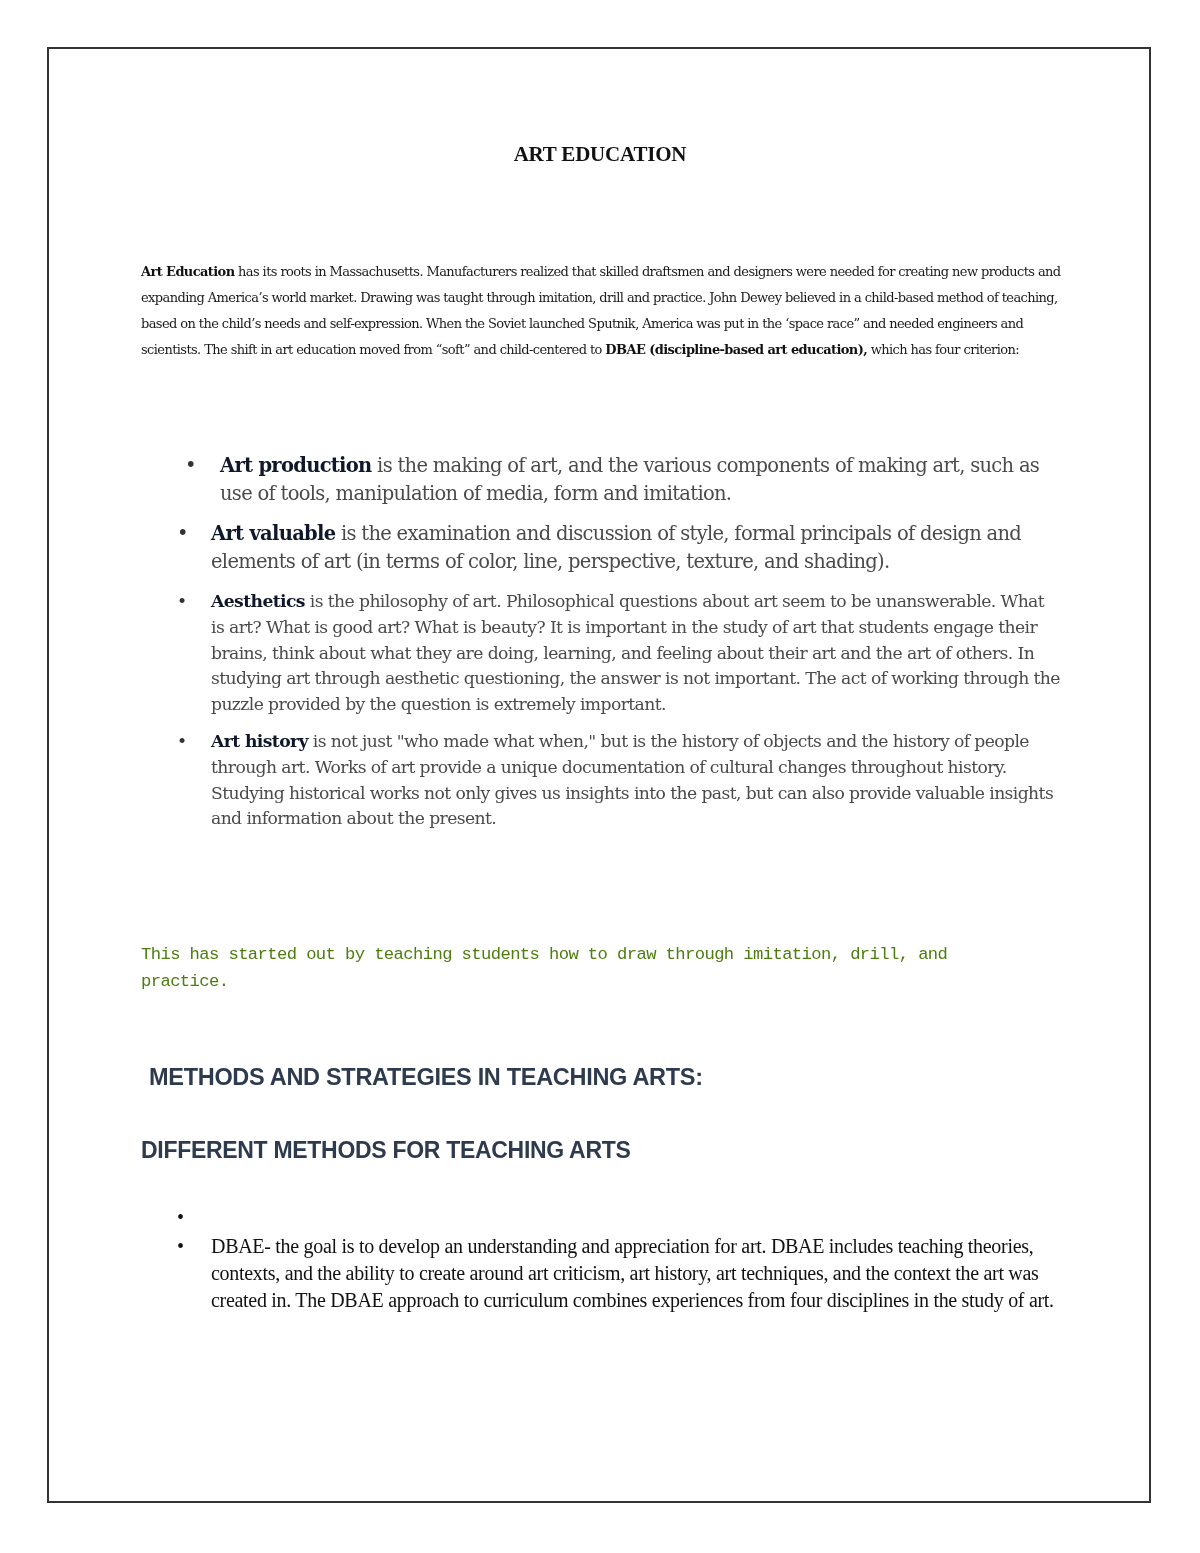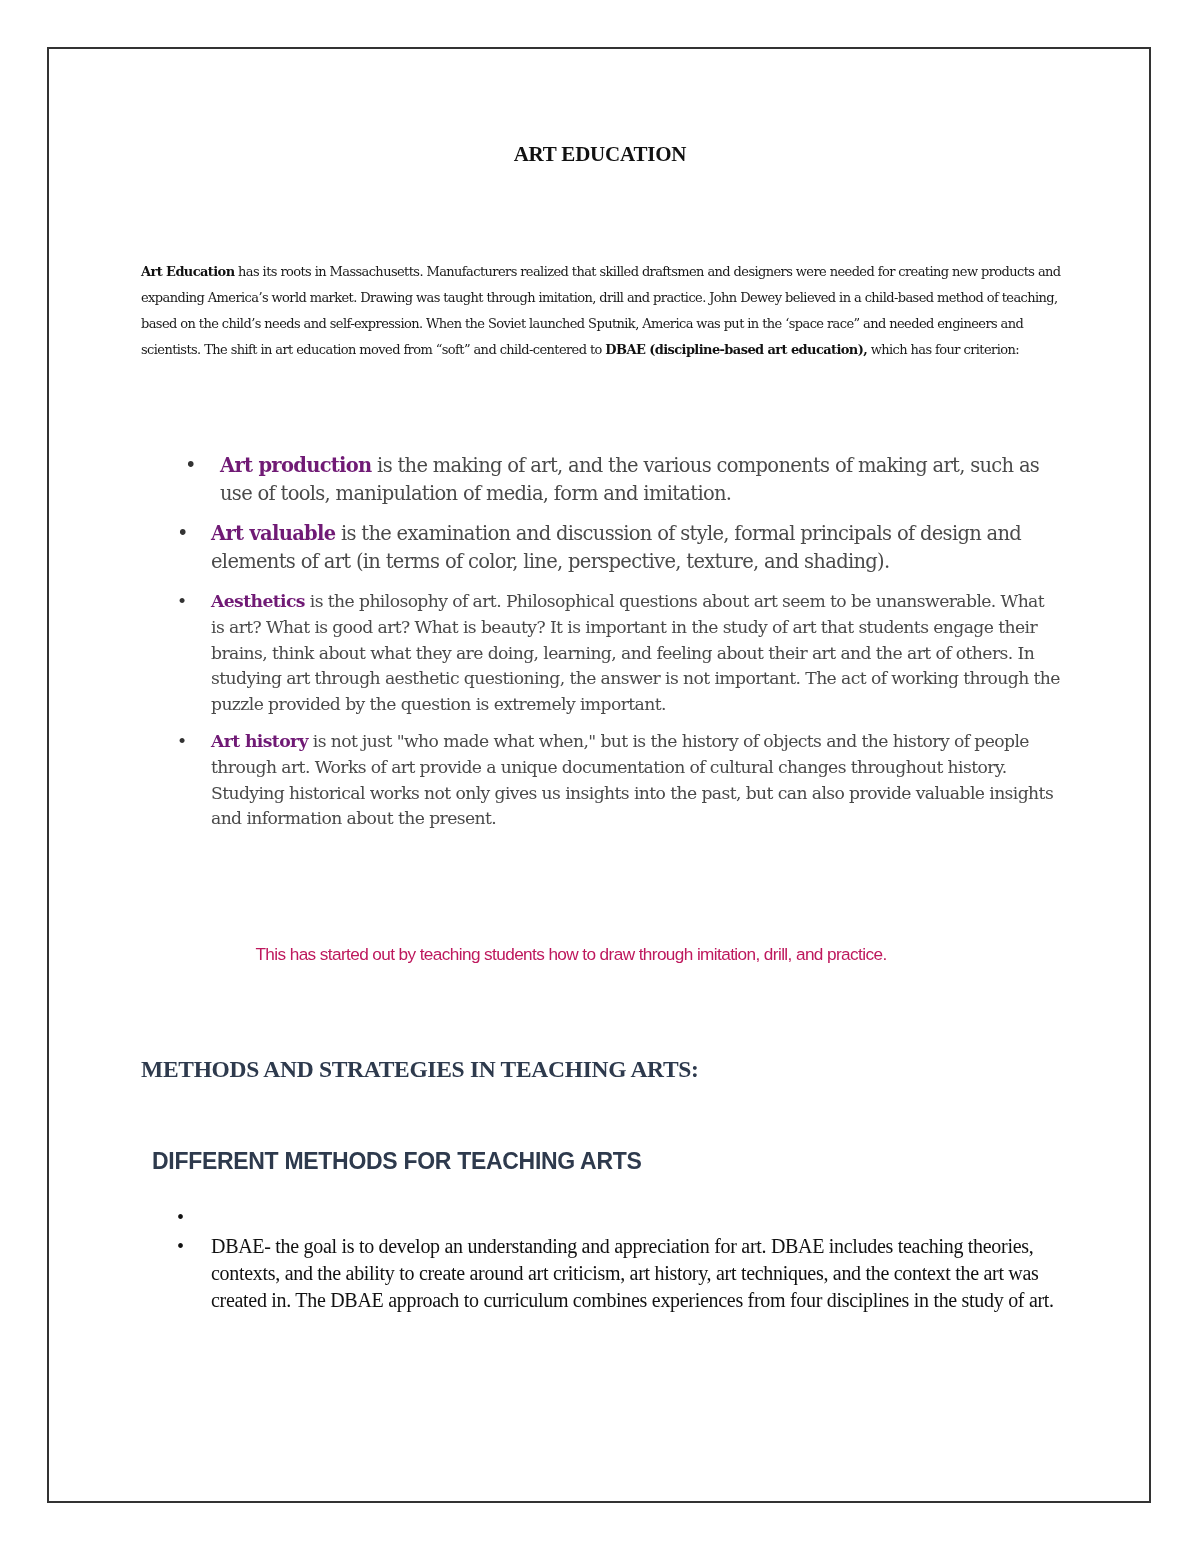--- a/index.html
+++ b/index.html
@@ -21,31 +21,31 @@
     color: #1a1a1a; letter-spacing: -0.6px;
   }
   .intro b { color: #111; }
 
   .criteria { position: absolute; left: 0; top: 452px; width: 920px; margin: 0; padding: 0; list-style: none; }
   .crit {
     position: relative; padding-left: 70px;
     font-family: "DejaVu Serif", serif; color: #4a4a4a;
   }
   .crit .bullet { position: absolute; left: 36px; top: 0; color: #333; }
-  .crit b { color: #701a75; }
+  .crit b { color: #0f172a; }
   .crit.c1 { font-size: 19.5px; line-height: 28px; letter-spacing: -0.7px; padding-left: 79px; margin-bottom: 12px; }
   .crit.c1 .bullet { left: 44px; }
   .crit.c2 { font-size: 19.5px; line-height: 28px; letter-spacing: -0.7px; margin-bottom: 13px; }
   .crit.c3 { font-size: 17.2px; line-height: 25.8px; letter-spacing: -0.6px; margin-bottom: 11px; }
   .crit.c4 { font-size: 17.2px; line-height: 25.8px; letter-spacing: -0.6px; }
 
   .closing {
     position: absolute; left: 0; top: 941px; width: 860px;
-    font-family: Liberation Sans, sans-serif; font-size: 17.2px; line-height: 27px;
-    color: #be185d; letter-spacing: -0.6px; text-align: center;
+    font-family: Liberation Mono, monospace; font-size: 17.2px; line-height: 27px;
+    color: #4d7c0f; letter-spacing: -0.6px;
   }
   .h-methods {
     position: absolute; left: 0; top: 1056px;
     font-family: "Liberation Sans", sans-serif; font-weight: bold; font-size: 23.5px;
     color: #2e3a4d; letter-spacing: -0.3px;
   }
   .h-different {
     position: absolute; left: 0; top: 1137px;
     font-family: "Liberation Sans", sans-serif; font-size: 23px;
     color: #2e3a4d; letter-spacing: -0.3px;
@@ -83,23 +83,23 @@
       <b>Aesthetics</b><span> is the philosophy of art. Philosophical questions about art seem to be unanswerable. What is art? What is good art? What is beauty? It is important in the study of art that students engage their brains, think about what they are doing, learning, and feeling about their art and the art of others. In studying art through aesthetic questioning, the answer is not important. The act of working through the puzzle provided by the question is extremely important.</span>
     </li>
     <li class="crit c4">
       <span class="bullet">•</span>
       <b>Art history</b><span> is not just "who made what when," but is the history of objects and the history of people through art. Works of art provide a unique documentation of cultural changes throughout history. Studying historical works not only gives us insights into the past, but can also provide valuable insights and information about the present.</span>
     </li>
   </ul>
 
   <p class="closing" style="margin:0;">This has started out by teaching students how to draw through imitation, drill, and practice.</p>
 
-  <h2 class="h-methods" style="margin:0;font-family:Liberation Serif, serif;">METHODS AND STRATEGIES IN TEACHING ARTS:</h2>
+  <h2 class="h-methods" style="margin:8px;">METHODS AND STRATEGIES IN TEACHING ARTS:</h2>
 
-  <h3 class="h-different" style="margin:11px;">DIFFERENT METHODS FOR TEACHING ARTS</h3>
+  <h3 class="h-different" style="margin:0;">DIFFERENT METHODS FOR TEACHING ARTS</h3>
 
   <ul class="methods">
     <li class="method">
       <span class="bullet">•</span>
     </li>
     <li class="method">
       <span class="bullet">•</span>
       <span>DBAE- the goal is to develop an understanding and appreciation for art. DBAE includes teaching theories, contexts, and the ability to create around art criticism, art history, art techniques, and the context the art was created in. The DBAE approach to curriculum combines experiences from four disciplines in the study of art.</span>
     </li>
   </ul>

